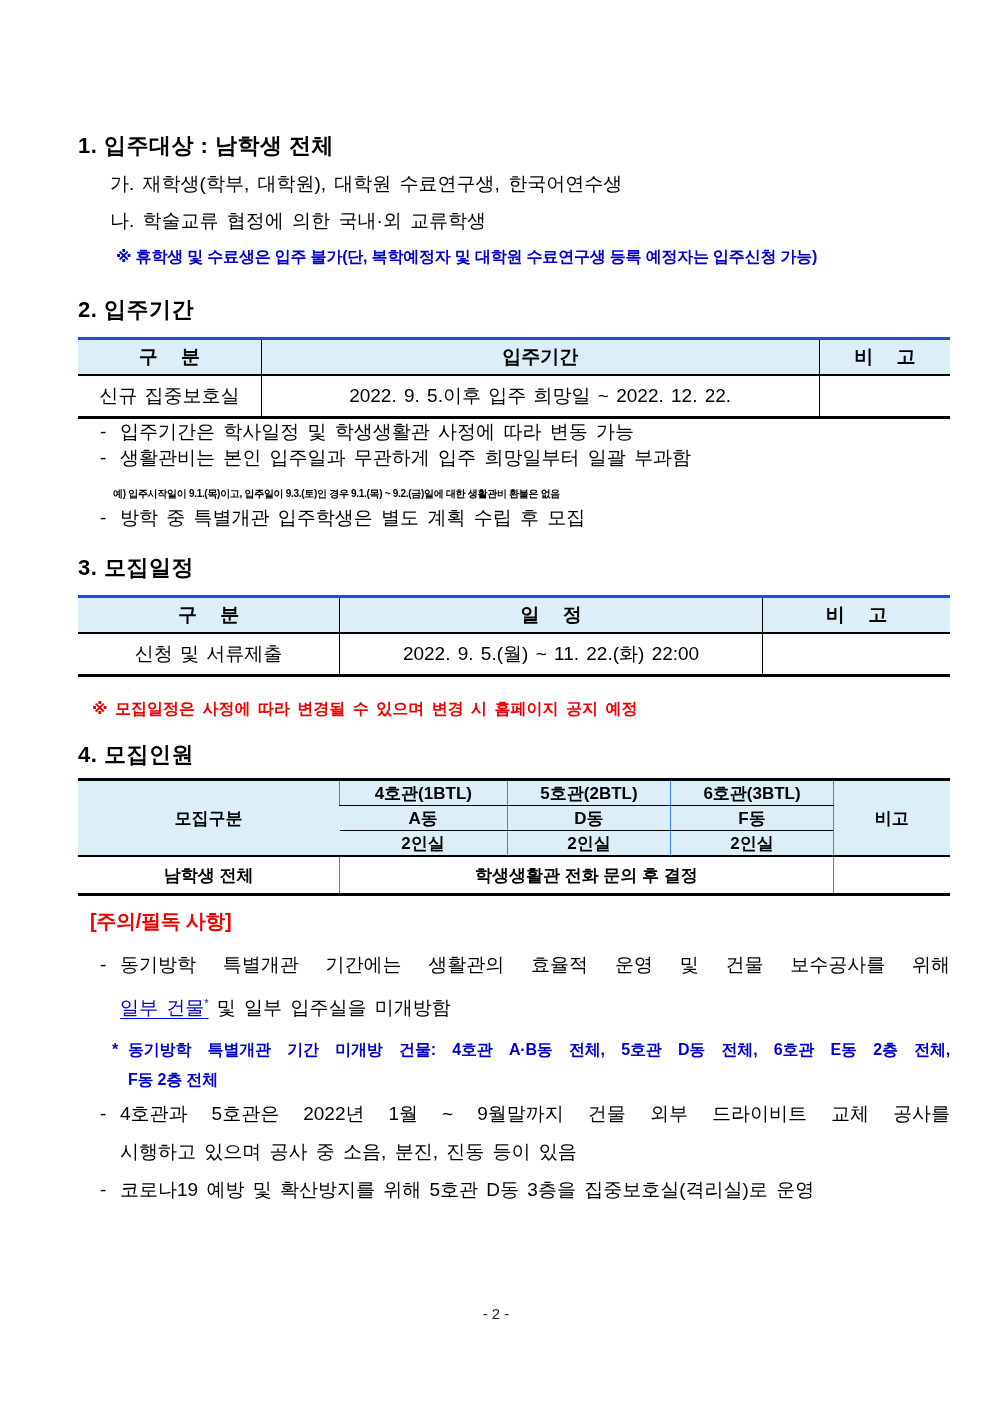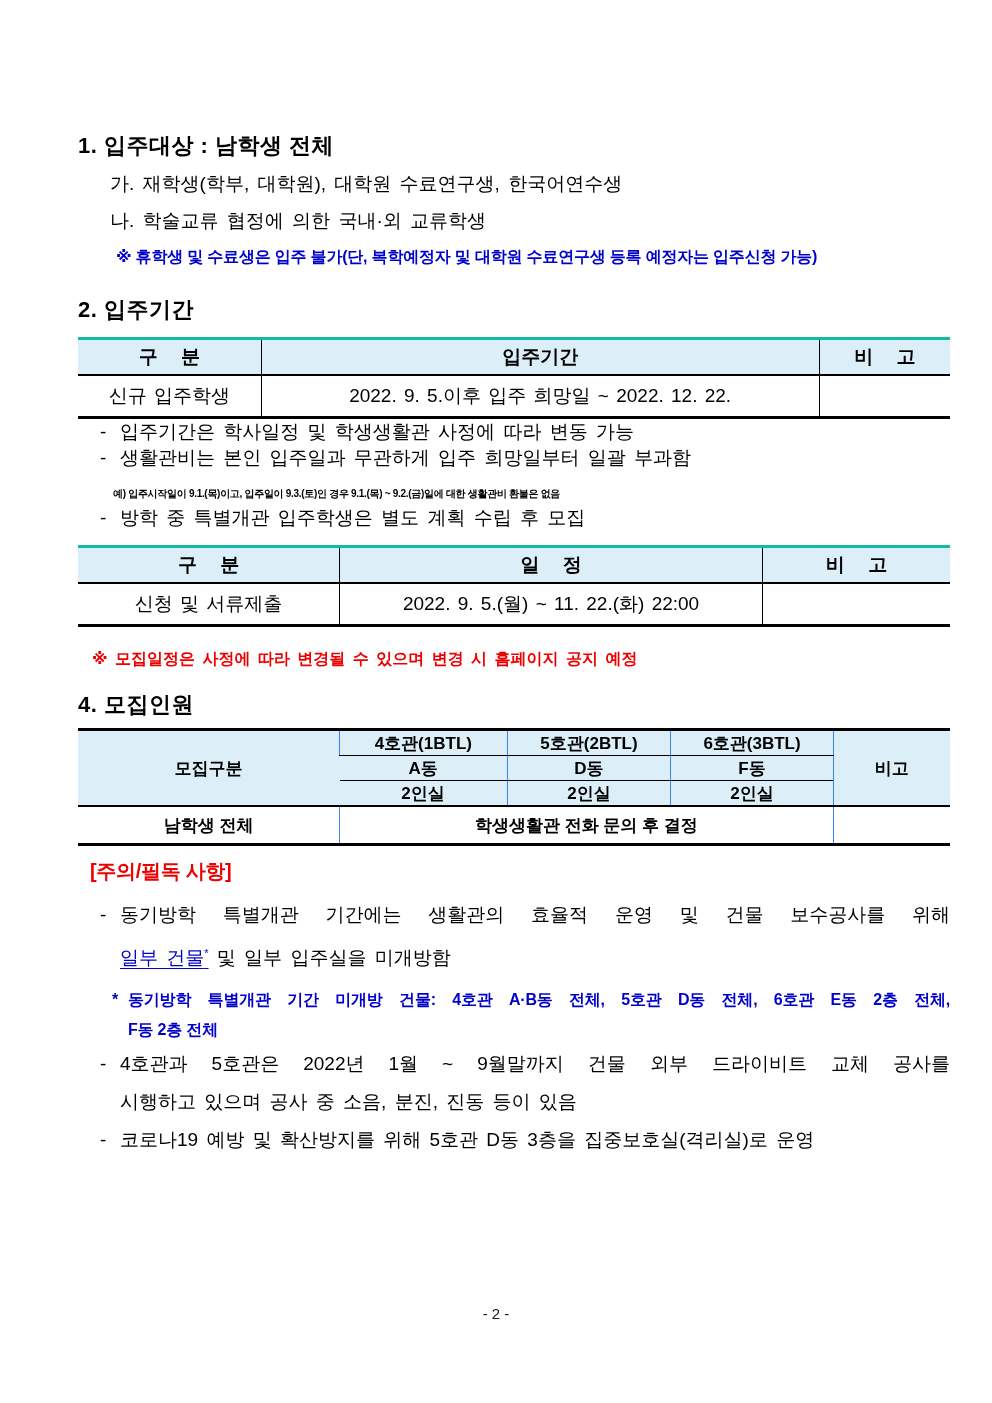--- a/index.html
+++ b/index.html
@@ -23,21 +23,21 @@
     margin:13px 0 0 38px; letter-spacing:-0.2px;
   }
   .mt22 { margin-top:29px; } .mt24 { margin-top:24px; } .mt21 { margin-top:21px; } .mt18 { margin-top:18px; } .mt17 { margin-top:17px; }
   .mt14 { margin-top:14px; }
   .mt11 { margin-top:11px; } .mt10 { margin-top:10px; }
   .mt6 { margin-top:6px; }  .mt4 { margin-top:4px; }
 
   
   .doc-table {
     border-collapse:collapse; width:100%; table-layout:fixed;
-    border-top:3px solid #14b8a6; border-bottom:3px solid #000;
+    border-top:3px solid #1d4ed8; border-bottom:3px solid #000;
     font-size:19px;
   }
   .doc-table td { text-align:center; vertical-align:middle; padding:0; word-spacing:2px; }
   .doc-table td + td { border-left:1px solid #000; }
   .doc-table tr.hdr td {
     background:#DCEFF8; font-weight:bold; height:34px;
     border-bottom:2px solid #000;
   }
   .doc-table tr.body td { height:40px; }
   .wide { word-spacing:18px !important; }
@@ -98,21 +98,21 @@
           <col style="width:64%">
           <col style="width:15%">
         </colgroup>
       <tbody>
         <tr class="hdr">
           <td class="wide">구 분</td>
           <td>입주기간</td>
           <td class="wide">비 고</td>
         </tr>
         <tr class="body">
-          <td>신규 입주학생</td>
+          <td>신규 집중보호실</td>
           <td>2022. 9. 5.이후 입주 희망일 ~ 2022. 12. 22.</td>
           <td></td>
         </tr>
       </tbody>
     </table>
     <div class="bullet mt17">
       <span class="dash">-</span>
       <span class="btext">입주기간은 학사일정 및 학생생활관 사정에 따라 변동 가능</span>
     </div>
     <div class="bullet mt11">
@@ -120,20 +120,21 @@
       <span class="btext">생활관비는 본인 입주일과 무관하게 입주 희망일부터 일괄 부과함</span>
     </div>
     <div class="example">예) 입주시작일이 9.1.(목)이고, 입주일이 9.3.(토)인 경우 9.1.(목) ~ 9.2.(금)일에 대한 생활관비 환불은 없음</div>
     <div class="bullet mt11">
       <span class="dash">-</span>
       <span class="btext">방학 중 특별개관 입주학생은 별도 계획 수립 후 모집</span>
     </div>
   </section>
 
   <section>
+    <h1 class="sec-title mt24">3. 모집일정</h1>
     <table class="doc-table mt14">
       <colgroup>
           <col style="width:30%">
           <col style="width:48.5%">
           <col style="width:21.5%">
         </colgroup>
       <tbody>
         <tr class="hdr">
           <td class="wide">구 분</td>
           <td class="wide">일 정</td>

